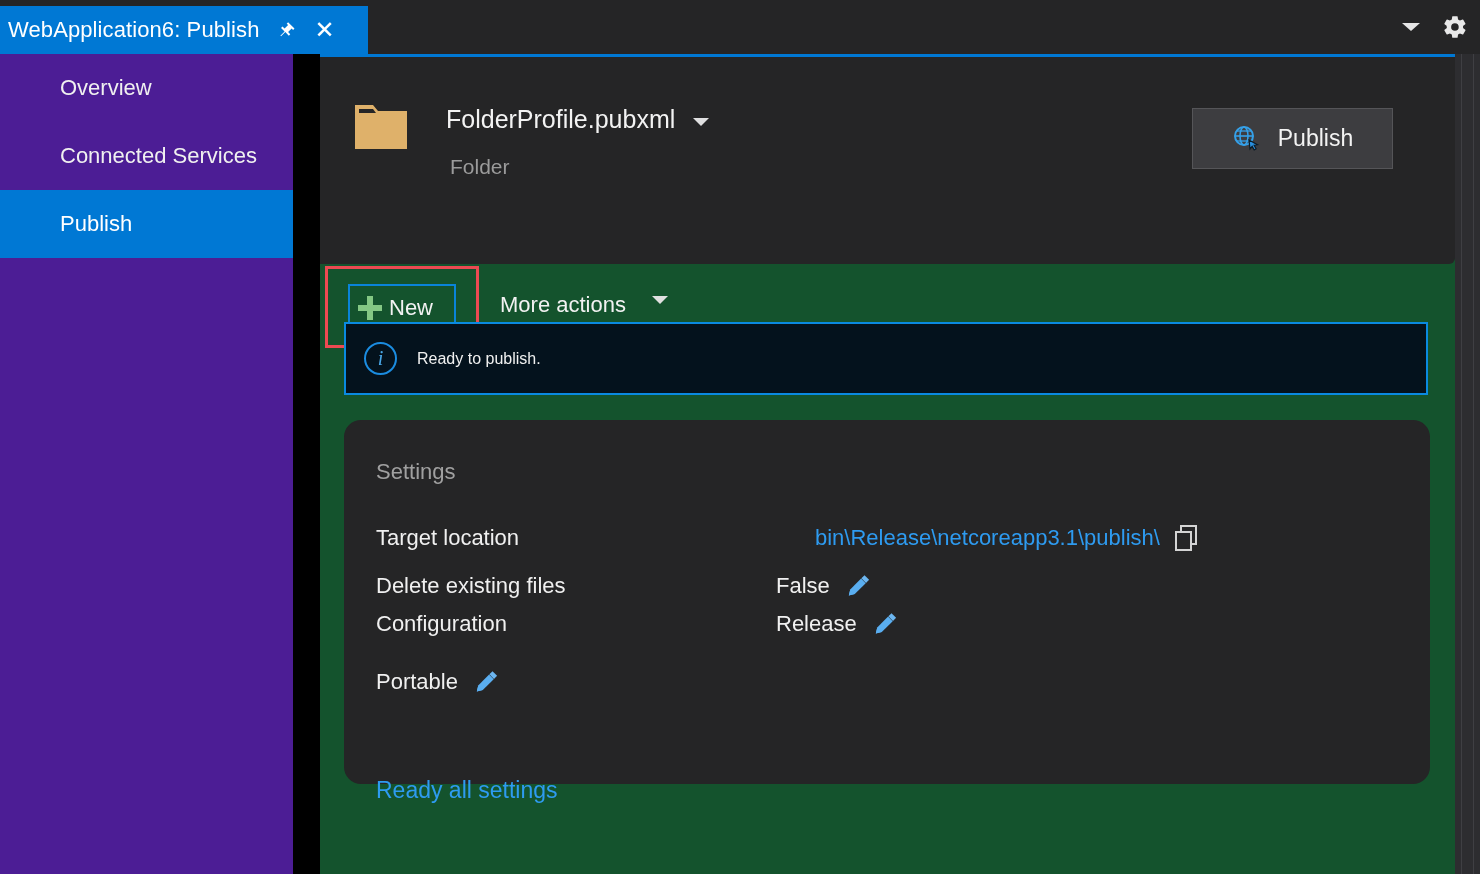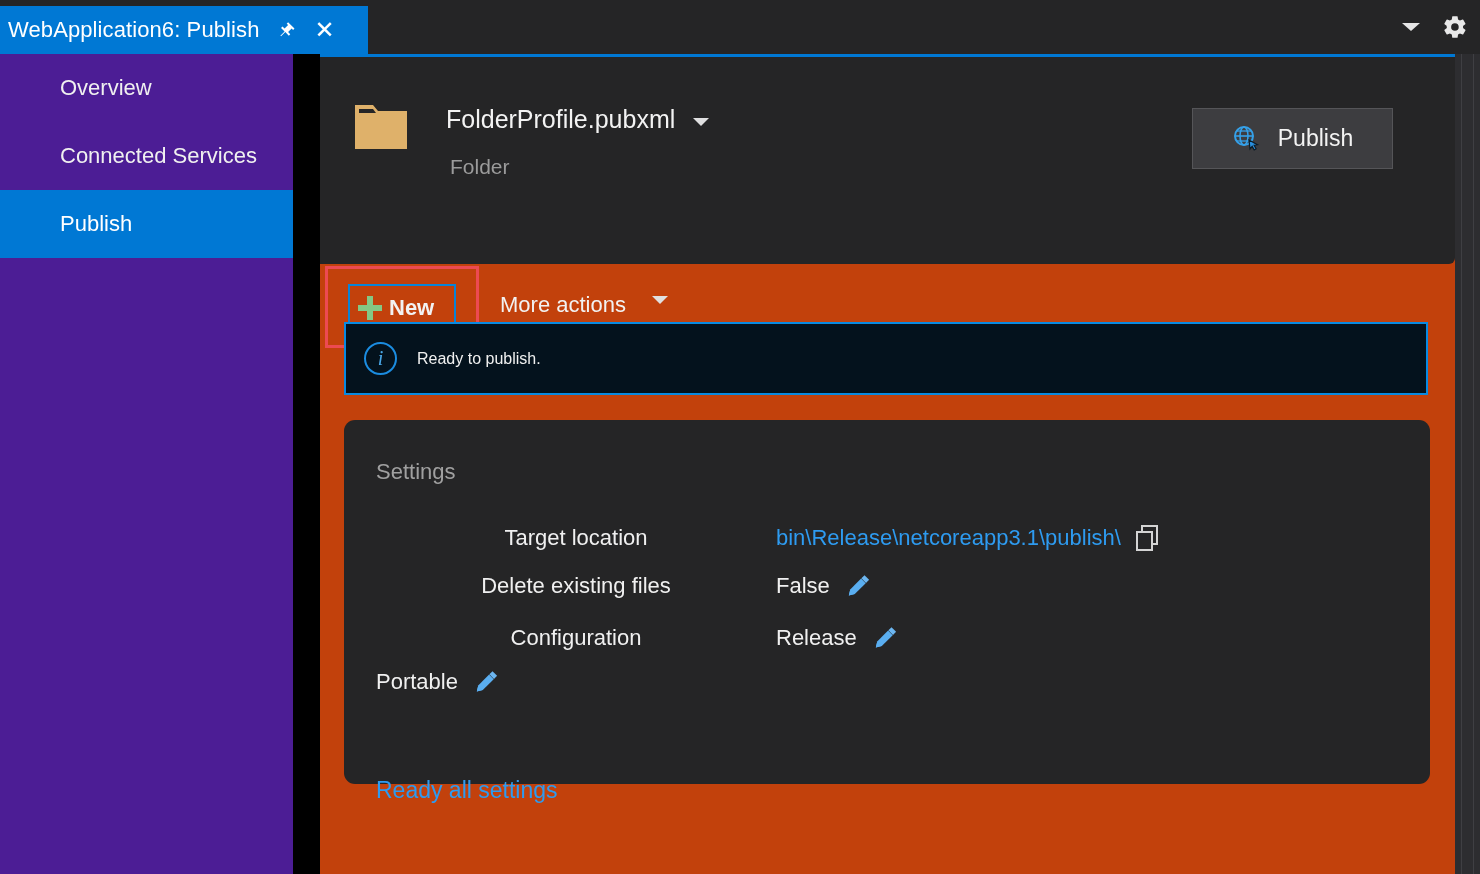--- a/index.html
+++ b/index.html
@@ -99,21 +99,21 @@
     width: 27px; height: 820px;
     background: #000000;
   }
 
   
   #content {
     position: absolute;
     left: 320px; top: 54px;
     width: 1135px;
     height: 820px;
-    background: #c2410c;
+    background: #14532d;
     overflow: hidden;
   }
   #content-accent {
     position: absolute;
     left: 0; top: 0;
     width: 1135px; height: 3px;
     background: #0078d4;
   }
 
   
@@ -190,21 +190,20 @@
   #new-button {
     position: absolute;
     left: 28px; top: 20px;
     width: 108px; height: 47px;
     border: 2px solid #0a84d8;
     box-sizing: border-box;
     display: flex;
     align-items: center;
     gap: 7px;
     padding-left: 8px;
-    font-weight: bold;
   }
   #plus-icon {
     position: relative;
     width: 24px; height: 24px;
     flex: none;
   }
   #plus-icon::before, #plus-icon::after {
     content: "";
     position: absolute;
     background: #84c784;
@@ -272,22 +271,21 @@
     font-size: 16px;
     color: #f0f0f0;
   }
 
   
   #settings-card {
     position: absolute;
     left: 24px; top: 366px;
     width: 1086px; height: 364px;
     background: #252526;
-    border-radius: 11px;
-    text-align: center;
+    border-radius: 17px;
   }
   #settings-title {
     position: absolute;
     left: 32px; top: 39px;
     font-size: 22px;
     color: #a0a0a0;
   }
   .settings-row {
     position: absolute;
     left: 32px;
@@ -302,20 +300,21 @@
     width: 400px;
     flex: none;
   }
   .settings-value {
     font-size: 22px;
     color: #f0f0f0;
     white-space: nowrap;
   }
   .settings-value.link {
     color: #2e9bf0;
+    margin-left: 39px;
   }
   .value-wrap {
     display: flex;
     align-items: center;
     gap: 14px;
   }
   .pencil-icon svg, .copy-icon svg { display: block; }
   #show-all-settings {
     position: absolute;
     left: 32px; top: 357px;
@@ -449,21 +448,21 @@
         <span class="pencil-icon">
           <svg width="28" height="26" viewBox="0 0 28 26">
             <path d="M20.5 2.2l4.6 4.6-3.1 3.1-4.6-4.6z" fill="#6cb6f0"></path>
             <path d="M6.2 16.5L17.1 5.6l4.6 4.6L10.8 21.1l-6 1.4z" fill="#5aaef0"></path>
             <path d="M4.8 22.5l1.4-6 4.6 4.6z" fill="#5aaef0"></path>
           </svg>
         </span>
       </span>
     </div>
 
-    <div class="settings-row" style="top:194px">
+    <div class="settings-row" style="top:180px">
       <span class="settings-label">Configuration</span>
       <span class="value-wrap">
         <span class="settings-value">Release</span>
         <span class="pencil-icon">
           <svg width="28" height="26" viewBox="0 0 28 26">
             <path d="M20.5 2.2l4.6 4.6-3.1 3.1-4.6-4.6z" fill="#6cb6f0"></path>
             <path d="M6.2 16.5L17.1 5.6l4.6 4.6L10.8 21.1l-6 1.4z" fill="#5aaef0"></path>
             <path d="M4.8 22.5l1.4-6 4.6 4.6z" fill="#5aaef0"></path>
           </svg>
         </span>

